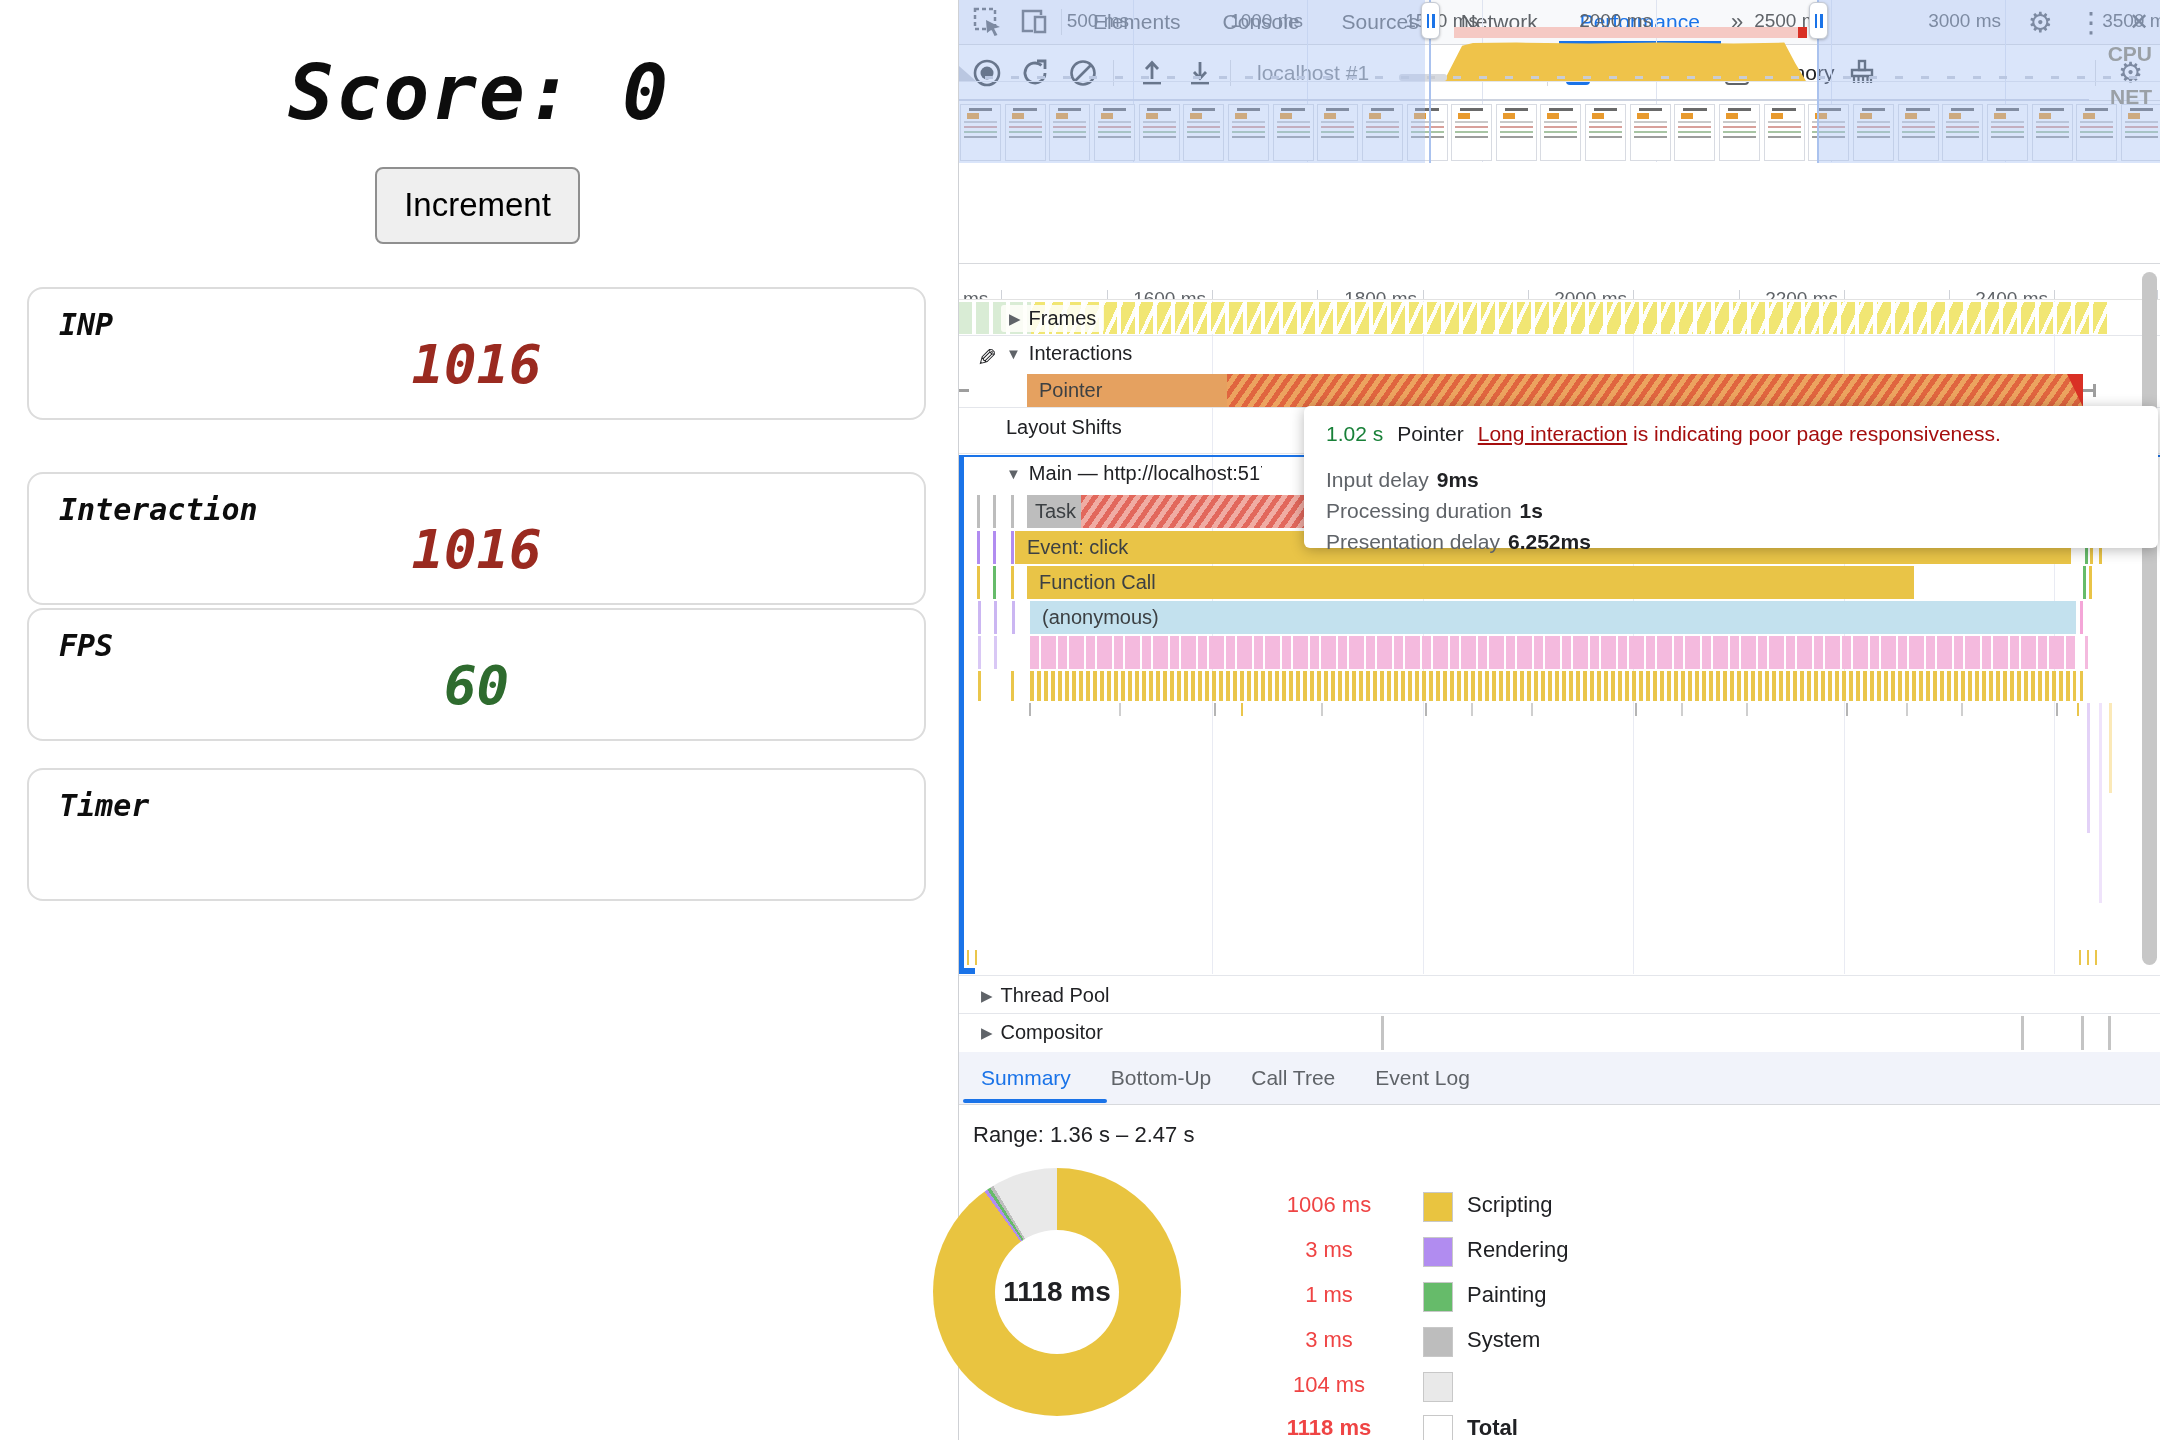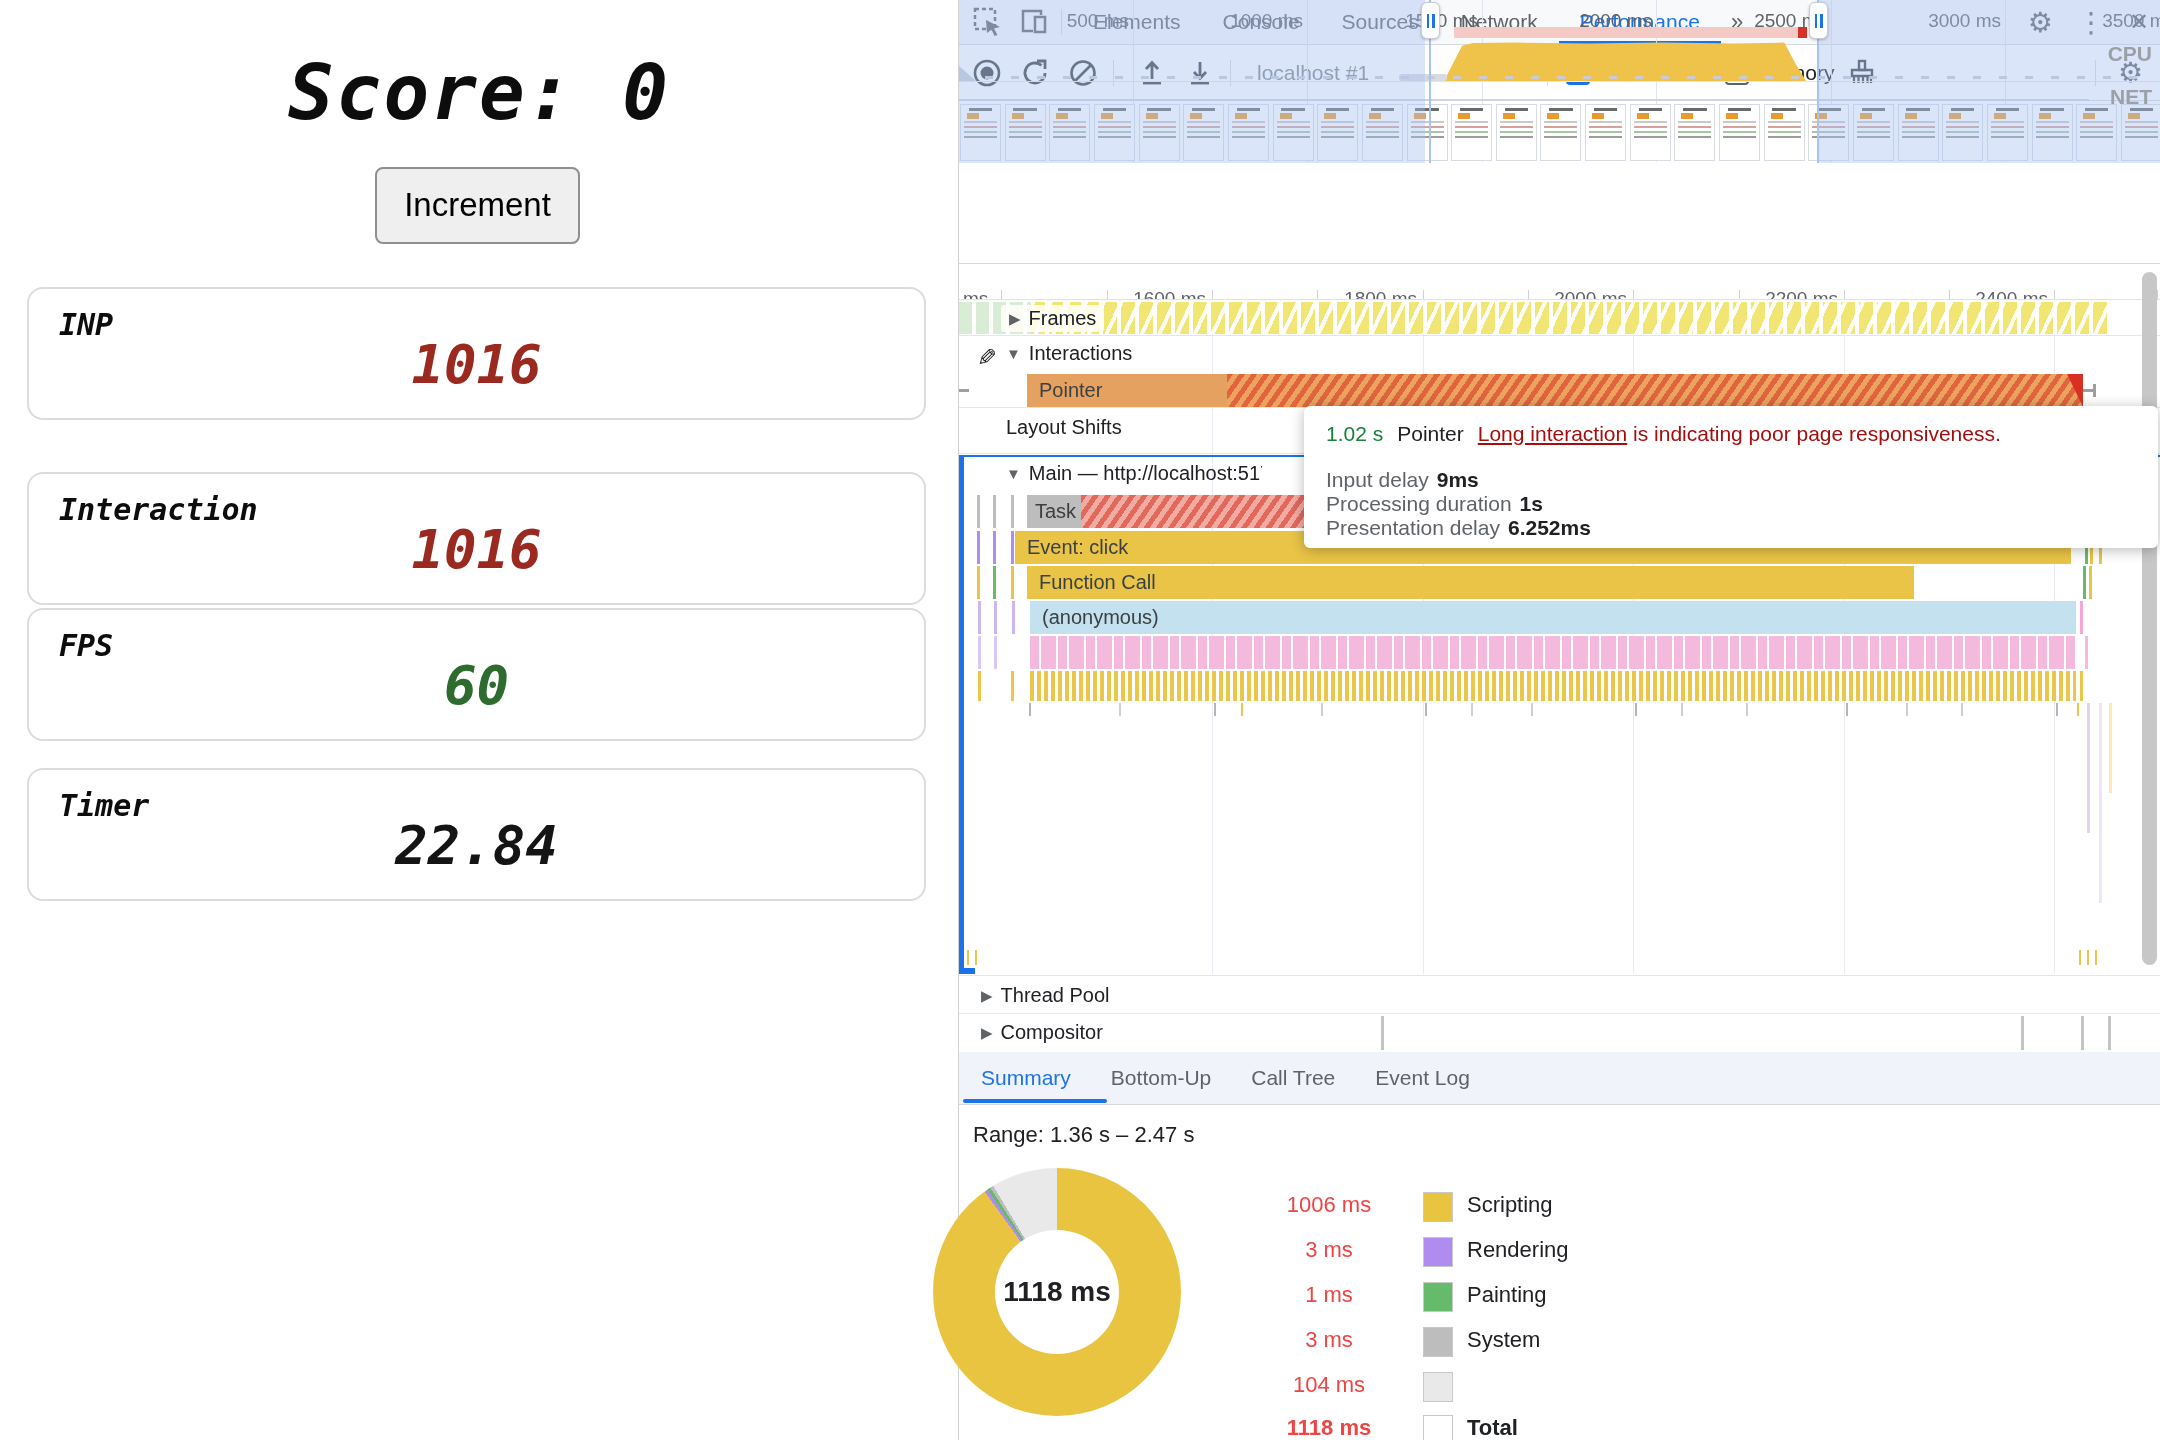--- a/index.html
+++ b/index.html
@@ -89,21 +89,21 @@
     background:repeating-linear-gradient(90deg,#eac64b 0 4px,#fff 4px 7px)}
   .blueL{background:#1a73e8;z-index:2}
   .tick{position:absolute;top:703px;width:2px;height:13px}
   
   #tooltip{left:345px;top:406px;width:854px;height:142px;background:#fff;border-radius:6px;box-shadow:0 2px 14px rgba(0,0,0,.28);z-index:10;padding:16px 22px;font-size:21px}
   #tt-line1{white-space:nowrap}
   .tt-dur{color:#188038}
   .tt-type{color:#202124;margin-left:14px}
   .tt-link{color:#a50e0e;text-decoration:underline;margin-left:14px}
   .tt-msg{color:#a50e0e}
-  .tt-row{color:#5f6368}
+  .tt-row{margin-top:7px;color:#5f6368}
   .tt-row b{color:#202124;font-weight:bold;margin-left:8px}
   #tt-rows{margin-top:22px}
   
   #btabs{left:0;top:1052px;width:1202px;height:53px;background:#f1f3fa;border-bottom:1px solid #d7d9dd;display:flex;align-items:center;padding-left:22px;gap:40px}
   .btab{font-size:21px;color:#5f6368}
   .btab.active{color:#1a73e8}
   #bunderline{left:4px;top:1099px;width:144px;height:4px;background:#1a73e8;border-radius:2px}
   
   #range{left:14px;top:1122px;font-size:22px;color:#202124}
   #donut{left:-26px;top:1168px;width:248px;height:248px;border-radius:50%}
@@ -130,21 +130,20 @@
     <div class="card abs" style="top:472px">
       <div class="clabel mono">Interaction</div>
       <div class="cvalue mono val-red">1016</div>
     </div>
     <div class="card abs" style="top:608px">
       <div class="clabel mono">FPS</div>
       <div class="cvalue mono val-green">60</div>
     </div>
     <div class="card abs" style="top:768px">
       <div class="clabel mono">Timer</div>
-      <div class="cvalue mono val-dark">22.84</div>
     </div>
   </div>
 
   <div id="devtools" class="abs">
 
     <div id="tabrow" class="abs">
       <span class="ticon">
         <svg width="30" height="30" viewBox="0 0 30 30">
             <rect x="2" y="2" width="20" height="20" fill="none" stroke="#5f6368" stroke-width="2.5" stroke-dasharray="4 3"></rect>
             <path d="M13 13 L27 20 L21 21.5 L24.5 28 L21.5 29 L18.5 22.5 L14 26 Z" fill="#5f6368"></path>

